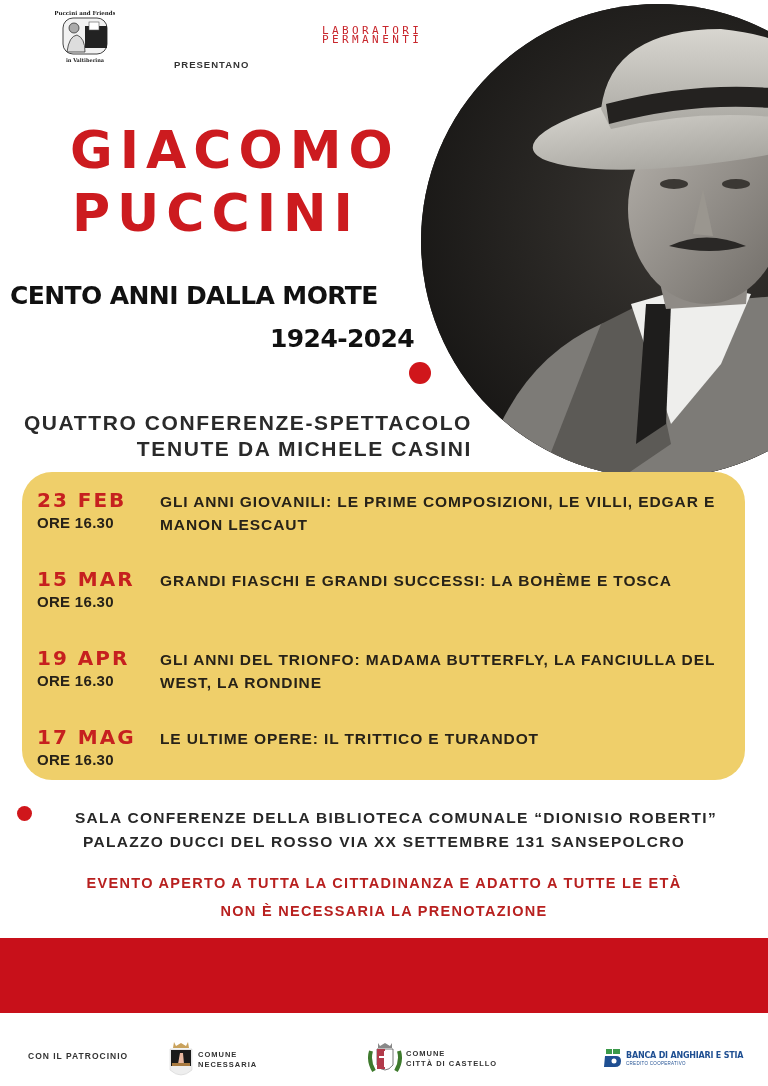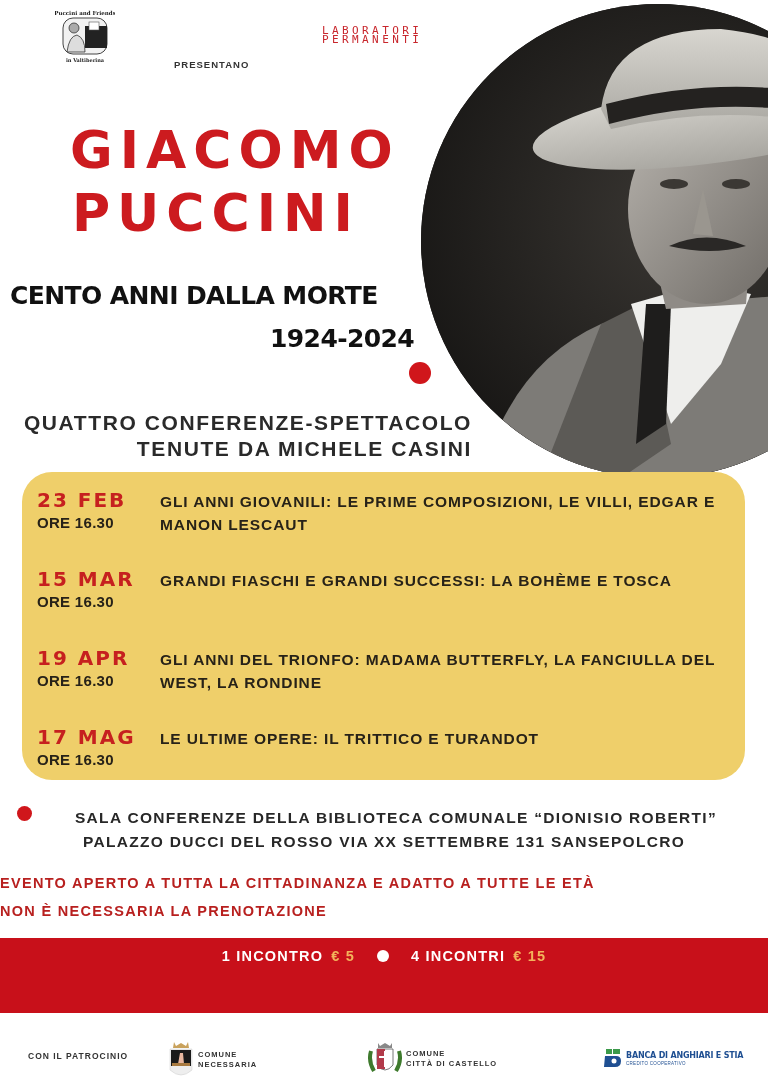--- a/index.html
+++ b/index.html
@@ -39,21 +39,21 @@
   .date { position: absolute; left: 0; top: 0; font-family: "DejaVu Sans", sans-serif; font-weight: bold; font-size: 20px; color: #c6201f; letter-spacing: 2px; }
   .time { position: absolute; left: 0; top: 26px; font-weight: bold; font-size: 15px; color: #272218; letter-spacing: 0.3px; }
   .desc { position: absolute; left: 123px; top: 2px; width: 585px; font-weight: bold; font-size: 15.5px; line-height: 23px; color: #272218; letter-spacing: 0.9px; }
 
   
   .dot2 { left: 17px; top: 806px; width: 15px; height: 15px; }
   .venue { left: 0; width: 768px; text-align: center; font-weight: bold; font-size: 15.5px; color: #272727; letter-spacing: 1.3px; }
   .venue1 { top: 809px; padding-left: 24px; }
   .venue2 { top: 833px; }
 
-  .note { left: 0; width: 768px; text-align: left; font-weight: bold; font-size: 14.5px; color: #b8201f; letter-spacing: 1.3px; }
+  .note { left: 0; width: 768px; text-align: center; font-weight: bold; font-size: 14.5px; color: #b8201f; letter-spacing: 1.3px; }
   .note1 { top: 875px; }
   .note2 { top: 903px; }
 
   
   .band { left: 0; top: 938px; width: 768px; height: 75px; background: #c8101a; }
   .price-line { position: absolute; top: 10px; left: 0; width: 768px; text-align: center; color: #fff; font-weight: bold; font-size: 14.5px; letter-spacing: 1.2px; display: flex; justify-content: center; align-items: center; gap: 8px; }
   .price-line .price { color: #f3b35b; }
   .price-line .white-dot { display: inline-block; width: 12px; height: 12px; border-radius: 50%; background: #fff; margin: 0 14px; }
   .info-line { position: absolute; top: 40px; left: 0; width: 768px; text-align: center; color: #fff; font-weight: bold; font-size: 14.5px; letter-spacing: 1.3px; }
 
@@ -174,27 +174,20 @@
 </div>
 
 <div class="abs red-dot dot2"></div>
 <div class="abs venue venue1">SALA CONFERENZE DELLA BIBLIOTECA COMUNALE “DIONISIO ROBERTI”</div>
 <div class="abs venue venue2">PALAZZO DUCCI DEL ROSSO VIA XX SETTEMBRE 131 SANSEPOLCRO</div>
 
 <div class="abs note note1">EVENTO APERTO A TUTTA LA CITTADINANZA E ADATTO A TUTTE LE ETÀ</div>
 <div class="abs note note2">NON È NECESSARIA LA PRENOTAZIONE</div>
 
 <div class="abs band">
-  <div class="price-line">
-    <span>1 INCONTRO</span>
-    <span class="price">€ 5</span>
-    <span class="white-dot"></span>
-    <span>4 INCONTRI</span>
-    <span class="price">€ 15</span>
-  </div>
 </div>
 
 <div class="abs patrocinio">CON IL PATROCINIO</div>
 
 <div class="abs sponsor sp1">
   <svg width="26" height="40" viewBox="0 0 26 40">
     <path d="M6 2 L8 6 L13 3 L18 6 L20 2 L21 8 L5 8 Z" fill="#c9a25c"></path>
     <path d="M2 9 L24 9 L24 30 Q13 40 2 30 Z" fill="#eee" stroke="#ccc" stroke-width="0.5"></path>
     <rect x="3" y="10" width="20" height="16" fill="#1a1a1a"></rect>
     <path d="M10 24 L12 13 L15 13 L16 24 Z" fill="#e8b7a0"></path>

